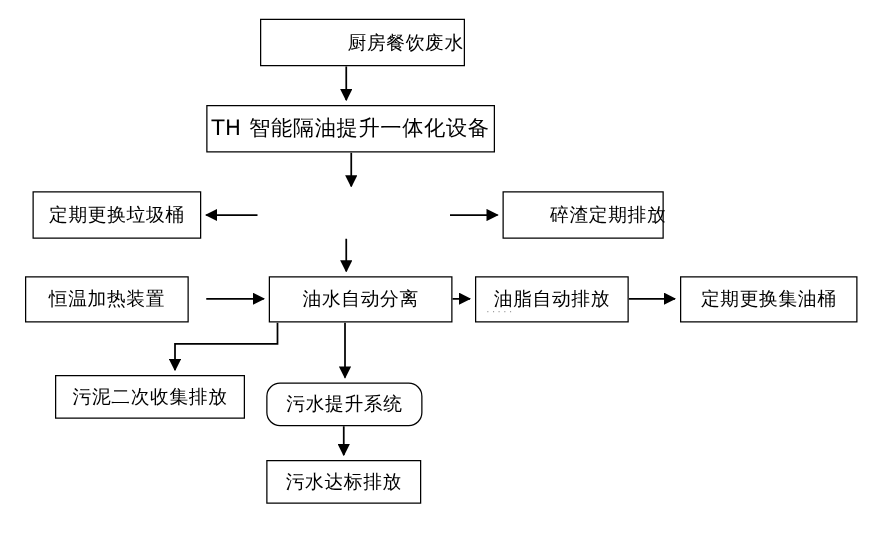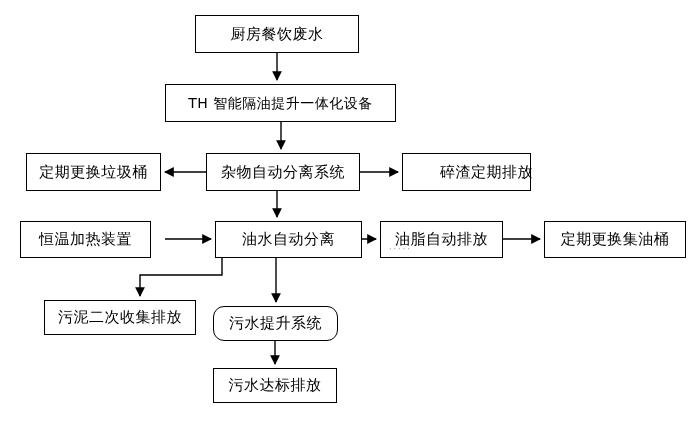--- a/index.html
+++ b/index.html
@@ -39,21 +39,21 @@
     font-size: 15px;
     letter-spacing: 0.5px;
     line-height: 1;
     white-space: nowrap;
     font-family: "DejaVu Sans", "Liberation Sans", sans-serif;
   }
   .node .label {
     display: block;
   }
   .node.serif-prefix {
-    font-size: 14px;
+    font-size: 17px;
   }
   .artifact-dots {
     position: absolute;
     left: 8px;
     bottom: 3px;
     font-size: 8px;
     color: #9a9a9a;
     letter-spacing: 2px;
     line-height: 1;
     white-space: nowrap;
@@ -109,31 +109,28 @@
 
     <g>
       <path d="M 276 258 L 276 302" stroke="#000000" stroke-width="1.4" fill="none" marker-end="url(#arrow)"></path>
     </g>
 
     <g>
       <path d="M 275 341 L 275 364" stroke="#000000" stroke-width="1.4" fill="none" marker-end="url(#arrow)"></path>
     </g>
   </svg>
 
-  <div class="node" style="left:195px; top:15px; width:164px; height:38px;">
+  <div class="node" style="left:208px; top:15px; width:164px; height:38px;justify-content:flex-end;">
     <span class="label">厨房餐饮废水</span>
   </div>
 
   <div class="node serif-prefix" style="left:165px; top:84px; width:231px; height:38px;">
     <span class="label">TH 智能隔油提升一体化设备</span>
   </div>
 
-  <div class="node" style="left:206px; top:153px; width:154px; height:38px;">
-    <span class="label">杂物自动分离系统</span>
-  </div>
 
   <div class="node" style="left:26px; top:153px; width:135px; height:38px;">
     <span class="label">定期更换垃圾桶</span>
   </div>
 
   <div class="node" style="left:402px; top:153px; width:129px; height:38px;padding-left:40px;">
     <span class="label">碎渣定期排放</span>
   </div>
 
   <div class="node" style="left:20px; top:221px; width:131px; height:37px;">

